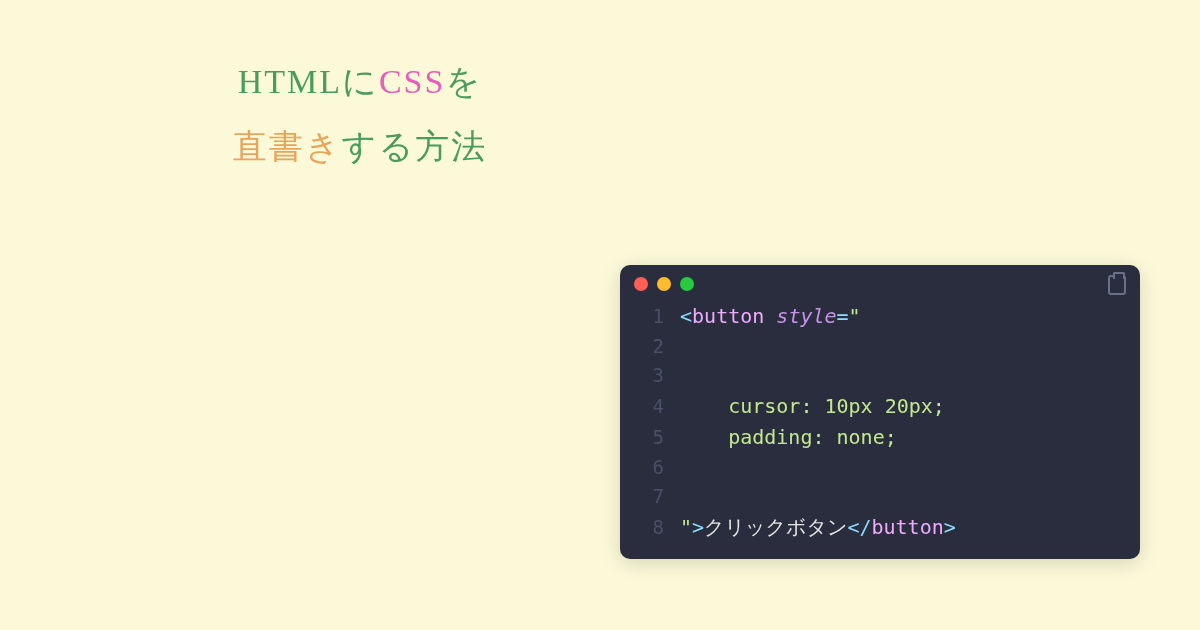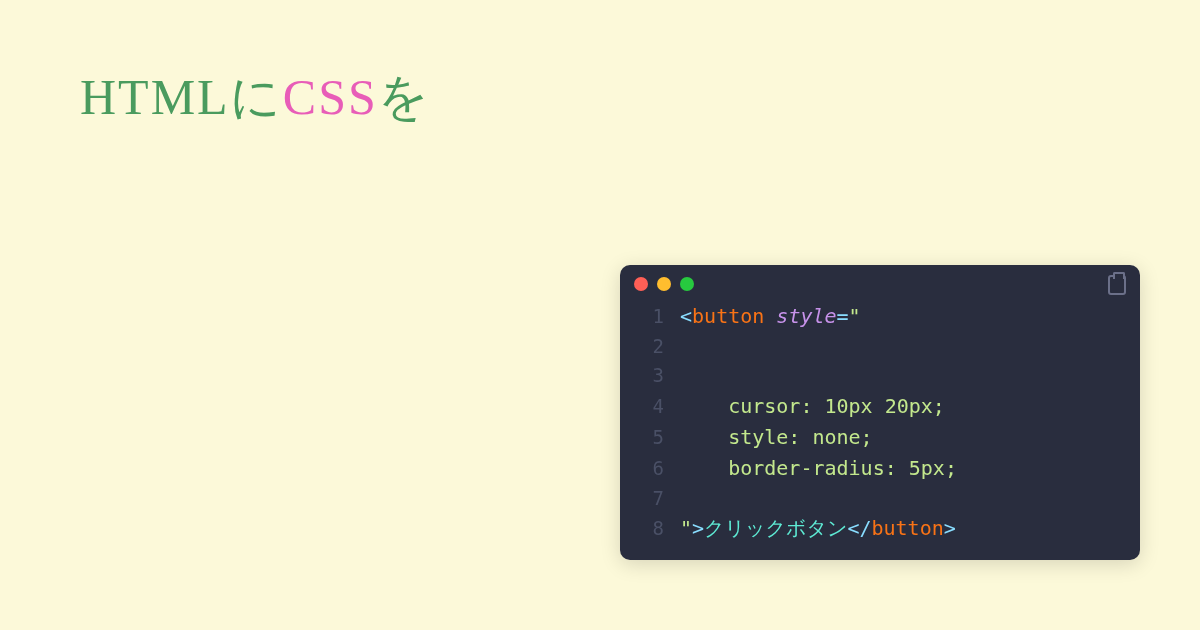--- a/index.html
+++ b/index.html
@@ -11,23 +11,23 @@
       position: relative;
       overflow: hidden;
     }
     .title-block {
       position: absolute;
       left: 80px;
       top: 50px;
       width: 560px;
     }
     .title-line {
-      font-size: 50px;
+      font-size: 34px;
       line-height: 1.9;
-      text-align: left;
+      text-align: center;
       letter-spacing: 2px;
       font-family: Georgia, "Times New Roman", serif;
     }
     .c-green { color: #4a9b5e; }
     .c-pink { color: #e85db8; }
     .c-orange { color: #e8a45a; }
     .code-window {
       position: absolute;
       right: 60px;
       top: 265px;
@@ -85,32 +85,35 @@
     .ln {
       color: #4a5066;
       width: 30px;
       text-align: right;
       margin-right: 16px;
       flex-shrink: 0;
       font-size: 19px;
     }
     .code-txt { white-space: pre; }
     .tk-punc { color: #89ddff; }
-    .tk-tag { color: #f97316; }
+    .tk-tag { color: #f0abfc; }
     .tk-attr { color: #c792ea; font-style: italic; }
     .tk-eq { color: #89ddff; }
     .tk-str { color: #c3e88d; }
-    .tk-text { color: #5eead4; }
+    .tk-text { color: #e5e5e5; }
   </style>
 </head>
 <body>
 
 <div class="title-block">
   <div class="title-line">
     <span class="c-green">HTML</span><span class="c-green">に</span><span class="c-pink">CSS</span><span class="c-green">を</span>
+  </div>
+  <div class="title-line">
+    <span class="c-orange">直書き</span><span class="c-green">する方法</span>
   </div>
 </div>
 
 <div class="code-window">
   <div class="window-bar">
     <div class="dot dot-red"></div>
     <div class="dot dot-yellow"></div>
     <div class="dot dot-green"></div>
     <div class="clipboard"></div>
   </div>
@@ -124,25 +127,24 @@
     </div>
     <div class="code-line">
       <span class="ln">3</span>
     </div>
     <div class="code-line">
       <span class="ln">4</span>
       <span class="code-txt tk-str">    cursor: 10px 20px;</span>
     </div>
     <div class="code-line">
       <span class="ln">5</span>
-      <span class="code-txt tk-str">    style: none;</span>
+      <span class="code-txt tk-str">    padding: none;</span>
     </div>
     <div class="code-line">
       <span class="ln">6</span>
-      <span class="code-txt tk-str">    border-radius: 5px;</span>
     </div>
     <div class="code-line">
       <span class="ln">7</span>
     </div>
     <div class="code-line">
       <span class="ln">8</span>
       <span class="code-txt"><span class="tk-str">"</span><span class="tk-punc">&gt;</span><span class="tk-text">クリックボタン</span><span class="tk-punc">&lt;/</span><span class="tk-tag">button</span><span class="tk-punc">&gt;</span></span>
     </div>
   </div>
 </div>

